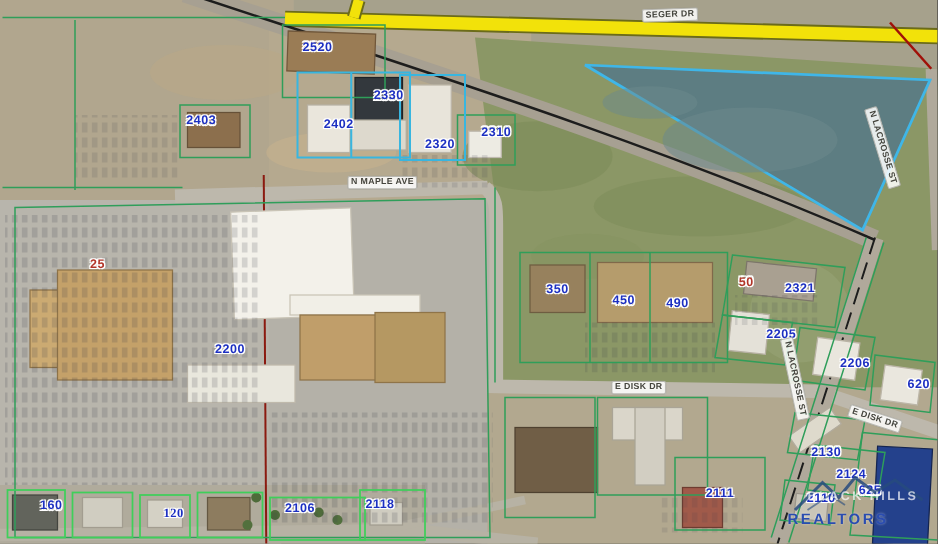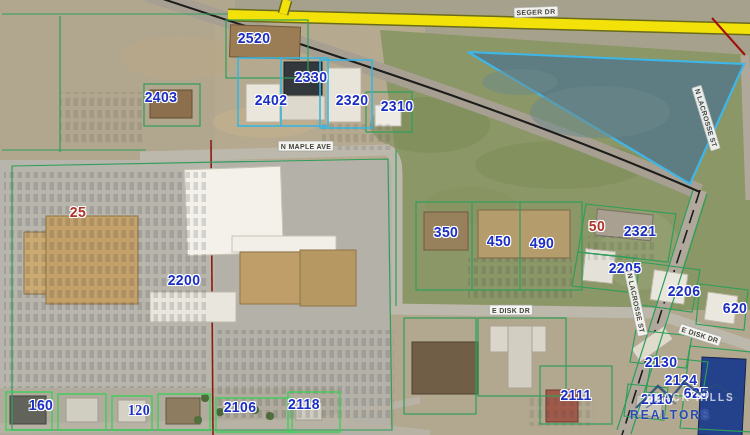--- a/index.html
+++ b/index.html
@@ -1,21 +1,21 @@
 <!DOCTYPE html>
 <html><head>
 <meta charset="utf-8">
 <style>
   html,body{margin:0;padding:0;background:#222;}
   .stage{position:relative;width:750px;height:435px;overflow:hidden;
          font-family:"Liberation Sans",sans-serif;background:#a49f8a;}
   .stage svg.basemap{position:absolute;left:0;top:0;}
   .labels{position:absolute;left:0;top:0;width:750px;height:435px;pointer-events:none;}
   .parcel-label{position:absolute;transform:translate(-50%,-50%);
-    font-weight:bold;font-size:14px;letter-spacing:.4px;white-space:nowrap;
+    font-weight:bold;font-size:10px;letter-spacing:.4px;white-space:nowrap;
     text-shadow:-1px -1px 0 #fff,1px -1px 0 #fff,-1px 1px 0 #fff,1px 1px 0 #fff,0 0 2px #fff;}
   .parcel-label.blue{color:#1c2fc2;}
   .parcel-label.red{color:#b23529;}
   .street-label{position:absolute;font-size:7px;font-weight:bold;color:#45453e;
     background:rgba(255,255,255,.85);padding:0 2px;border-radius:2px;
     letter-spacing:.3px;white-space:nowrap;line-height:9px;
     border:1px solid rgba(110,110,100,.45);}
   .logo{position:absolute;left:616px;top:368px;width:140px;height:64px;}
   .logo .brand-top{position:absolute;left:30px;top:24px;color:rgba(255,255,255,.7);
     font-size:10px;font-weight:bold;letter-spacing:2px;white-space:nowrap;}
@@ -165,21 +165,21 @@
       <rect x="288" y="392" width="52" height="40"></rect>
     </g>
   </svg>
 
   <div class="labels">
     <div id="parcel-labels">
         <div class="parcel-label blue" style="left: 254px; top: 38px;">2520</div>
         <div class="parcel-label blue" style="left: 161px; top: 97px;">2403</div>
         <div class="parcel-label blue" style="left: 311px; top: 77px;">2330</div>
         <div class="parcel-label blue" style="left: 271px; top: 100px;">2402</div>
-        <div class="parcel-label blue" style="left: 352px; top: 100px; text-align: right;">2320</div>
+        <div class="parcel-label blue" style="left: 352px; top: 116px; text-align: right;">2320</div>
         <div class="parcel-label blue" style="left: 397px; top: 106px;">2310</div>
         <div class="parcel-label red" style="left: 78px; top: 212px;">25</div>
         <div class="parcel-label blue" style="left: 184px; top: 280px;">2200</div>
         <div class="parcel-label blue" style="left: 446px; top: 232px;">350</div>
         <div class="parcel-label blue" style="left: 499px; top: 241px;">450</div>
         <div class="parcel-label blue" style="left: 542px; top: 243px; text-align: right;">490</div>
         <div class="parcel-label red" style="left: 597px; top: 226px;">50</div>
         <div class="parcel-label blue" style="left: 640px; top: 231px;">2321</div>
         <div class="parcel-label blue" style="left: 625px; top: 268px;">2205</div>
         <div class="parcel-label blue" style="left: 684px; top: 291px;">2206</div>

